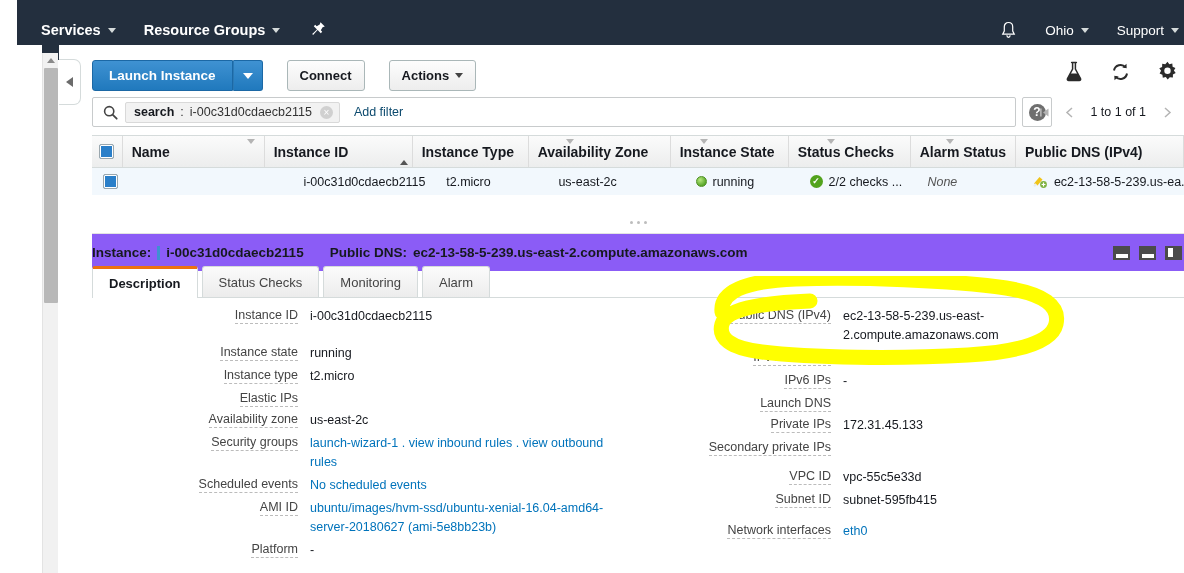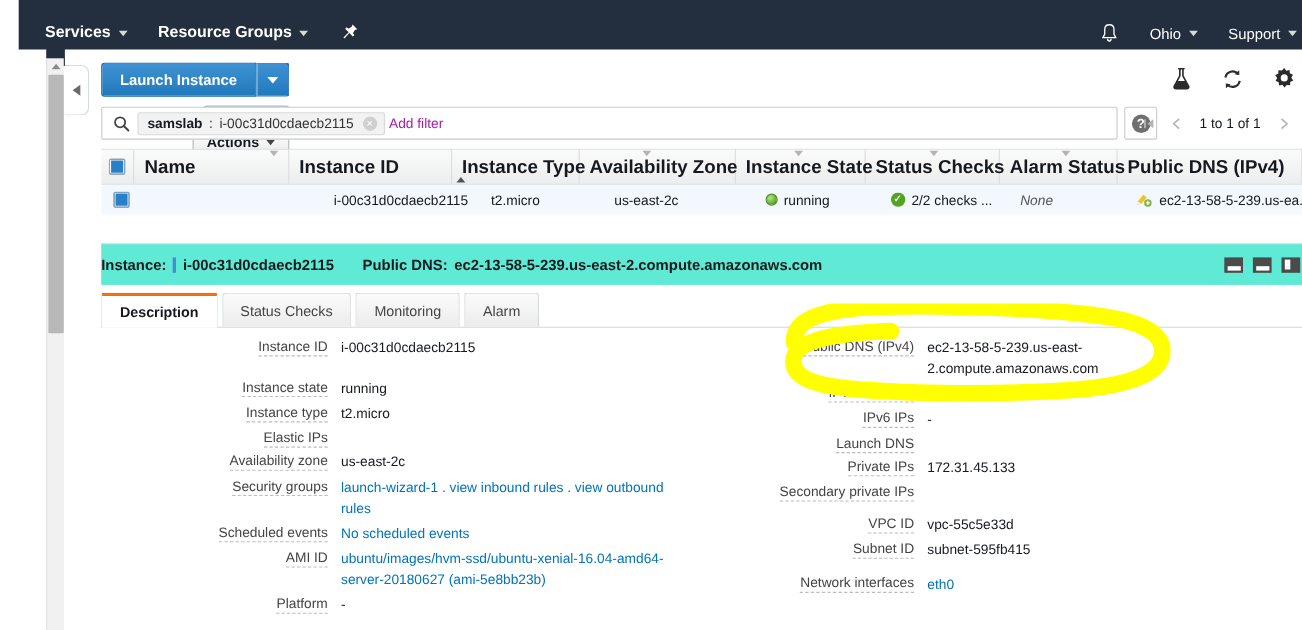--- a/index.html
+++ b/index.html
@@ -93,21 +93,21 @@
     width: 0; height: 0;
     border-top: 5.5px solid transparent;
     border-bottom: 5.5px solid transparent;
     border-right: 7px solid #6b6b6b;
   }
 
   
   .toolbar {
     position: absolute; left: 33px; top: 12px;
     height: 34px;
-    display: flex; align-items: flex-end; gap: 8px; flex-direction: column;
+    display: flex; align-items: flex-end; gap: 24px;
   }
   .btn {
     height: 31px; padding: 0 12px;
     display: inline-flex; align-items: center; justify-content: center; gap: 6px;
     border: 1px solid #aab7b8;
     border-radius: 3px;
     background: linear-gradient(#fdfdfd, #ededed);
     font-size: 13px; font-weight: bold; color: #16191f;
     white-space: nowrap;
     cursor: pointer;
@@ -171,21 +171,21 @@
   }
   .token-key { font-weight: bold; color: #16191f; }
   .token-val { color: #333; }
   .token-x {
     width: 13px; height: 13px; border-radius: 50%;
     background: #d0d0d0; color: #ffffff;
     font-size: 10px; line-height: 13px; text-align: center;
     cursor: pointer; margin-left: 2px;
   }
   .add-filter {
-    margin-left: 4px; color: #a21caf; font-size: 12.5px;
+    margin-left: 14px; color: #0c4a6e; font-size: 12.5px;
   }
 
   .help-btn {
     position: absolute; left: 963px; top: 52px;
     width: 30px; height: 30px;
     border: 1px solid #c8cbcc; border-radius: 2px;
     background: #fff;
     display: flex; align-items: center; justify-content: center;
     cursor: pointer;
   }
@@ -218,21 +218,21 @@
   .thead {
     display: flex; align-items: stretch;
     height: 33px;
     background: linear-gradient(#fbfbfb, #eceded);
     border-top: 1px solid #d5dbdb;
     border-bottom: 1px solid #d5dbdb;
   }
   .th {
     display: flex; align-items: center;
     padding: 0 9px;
-    font-size: 17px; font-weight: bold; color: #16191f;
+    font-size: 14px; font-weight: bold; color: #16191f;
     border-right: 1px solid #dcdcdc;
     position: relative;
     white-space: nowrap; cursor: pointer; gap: 44px;
   }
   .th .sortcaret { margin-left: auto; padding-left: 8px; }
   .th-check { width: 38px; justify-content: center; padding: 0; }
   .chk {
     width: 15px; height: 15px;
     border: 1px solid #9aa7ae; border-radius: 2px;
     background: #2a7fc9;
@@ -302,25 +302,25 @@
     width: 1092px; height: 8px;
     display: flex; align-items: center; justify-content: center;
     gap: 4px;
   }
   .grip-dot {
     width: 3px; height: 3px; border-radius: 50%; background: #bdbdbd;
   }
 
   
   .inst-header {
-    position: absolute; left: 33px; top: 176px;
+    position: absolute; left: 33px; top: 188px;
     width: 1092px; height: 38px;
     display: flex; align-items: center;
     border-top: 1px solid #e3e3e3;
-    background: #5eead4;
+    background: #8b5cf6;
   }
   .ih-label { font-size: 13.5px; font-weight: bold; color: #16191f; }
   .ih-bar {
     display: inline-block; width: 3px; height: 14px;
     background: #3f8fd2; margin: 0 6px 0 6px;
     vertical-align: middle;
   }
   .ih-val { font-size: 13.5px; font-weight: bold; color: #16191f; }
   .ih-gap { width: 26px; }
   .layout-icons {
@@ -501,21 +501,21 @@
   </div>
 
   <div class="filterbar">
     <div class="search-ico">
       <svg width="15" height="15" viewBox="0 0 15 15">
         <circle cx="6.2" cy="6.2" r="4.6" fill="none" stroke="#444" stroke-width="1.6"></circle>
         <line x1="9.6" y1="9.6" x2="13.7" y2="13.7" stroke="#444" stroke-width="1.8" stroke-linecap="round"></line>
       </svg>
     </div>
     <div class="filter-token">
-      <span class="token-key">samslab</span>
+      <span class="token-key">search</span>
       <span class="token-val">:</span>
       <span class="token-val">i-00c31d0cdaecb2115</span>
       <span class="token-x">×</span>
     </div>
     <span class="add-filter">Add filter</span>
   </div>
 
   <div class="help-btn">
     <div class="help-circle">?</div>
   </div>

